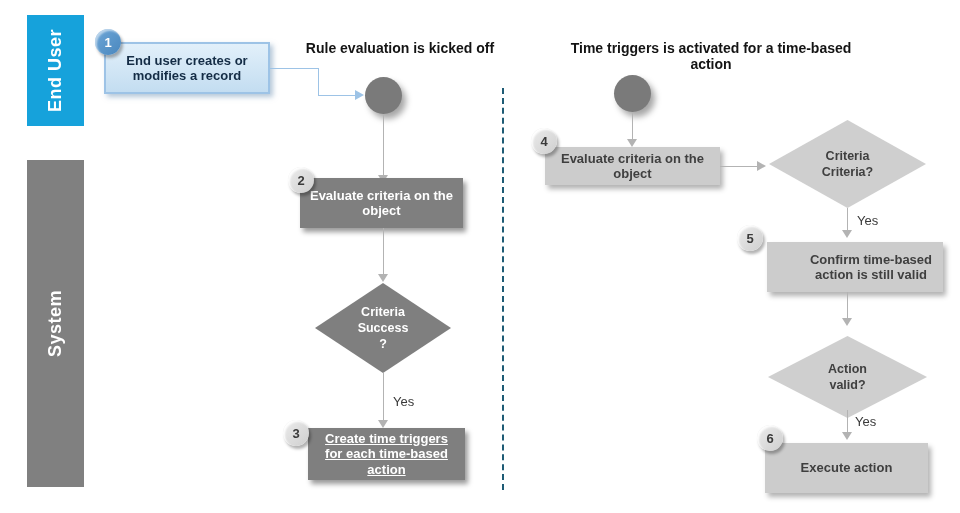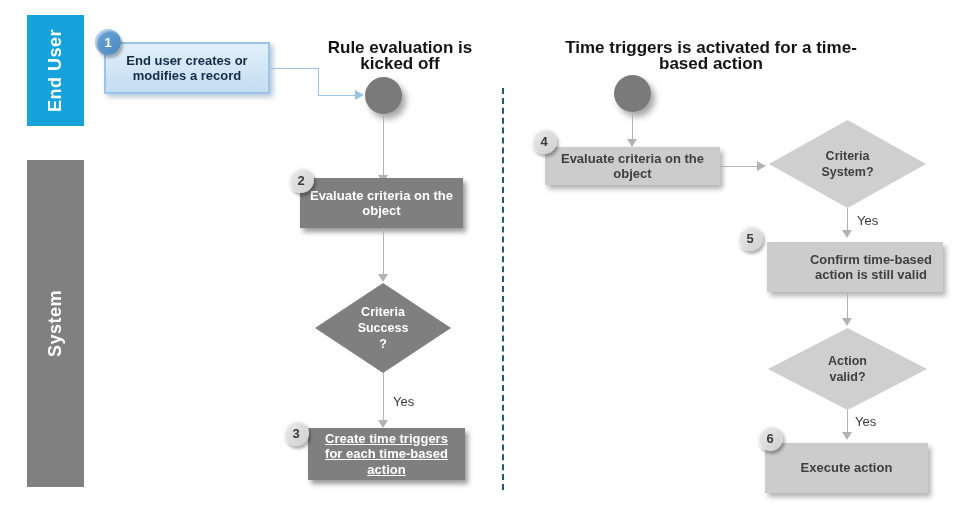--- a/index.html
+++ b/index.html
@@ -11,21 +11,21 @@
   .lane{position:absolute;display:flex;align-items:center;justify-content:center;}
   .lane-label{
     writing-mode:vertical-rl;transform:rotate(180deg);
     color:#fff;font-weight:700;font-size:18px;letter-spacing:.5px;white-space:nowrap;
   }
   .lane-enduser{left:27px;top:15px;width:57px;height:111px;background:#16A2DB;}
   .lane-system{left:27px;top:160px;width:57px;height:327px;background:#808080;}
 
   
   .flow-title{
-    position:absolute;font-size:17px;font-weight:700;color:#141414;
+    position:absolute;font-size:14px;font-weight:700;color:#141414;
     text-align:center;line-height:16px;
   }
   .title-left{left:300px;top:40px;width:200px;}
   .title-right{left:556px;top:40px;width:310px;}
 
   
   .pbox{
     position:absolute;display:flex;align-items:center;justify-content:center;
     text-align:center;font-weight:700;font-size:13px;line-height:15.5px;padding:2px 8px;
     box-sizing:border-box;
@@ -161,38 +161,38 @@
   </div>
   <div class="badge" style="left:531px;top:128px;">
     <span>4</span>
   </div>
 
   <div class="hline" style="left:720px;top:166px;width:38px;"></div>
   <div class="head-right" style="left:757px;top:161px;"></div>
 
   <div class="diamond diamond-light" style="left:769px;top:120px;width:157px;height:88px;">
     <span>Criteria</span>
-    <span>System?</span>
+    <span>Criteria?</span>
   </div>
 
   <div class="vline" style="left:847px;top:208px;height:23px;"></div>
   <div class="head-down" style="left:842px;top:230px;"></div>
   <div class="yes" style="left:857px;top:214px;">Yes</div>
 
   <div class="pbox box-light" style="left:767px;top:242px;width:176px;height:50px;padding-left:40px;">
     <span>Confirm time-based action is still valid</span>
   </div>
   <div class="badge" style="left:737px;top:225px;">
     <span>5</span>
   </div>
 
   <div class="vline" style="left:847px;top:292px;height:27px;"></div>
   <div class="head-down" style="left:842px;top:318px;"></div>
 
-  <div class="diamond diamond-light" style="left:768px;top:328px;width:159px;height:82px;">
+  <div class="diamond diamond-light" style="left:768px;top:336px;width:159px;height:82px;">
     <span>Action</span>
     <span>valid?</span>
   </div>
 
   <div class="vline" style="left:847px;top:410px;height:23px;"></div>
   <div class="head-down" style="left:842px;top:432px;"></div>
   <div class="yes" style="left:855px;top:415px;">Yes</div>
 
   <div class="pbox box-light" style="left:765px;top:443px;width:163px;height:50px;">
     <span>Execute action</span>

